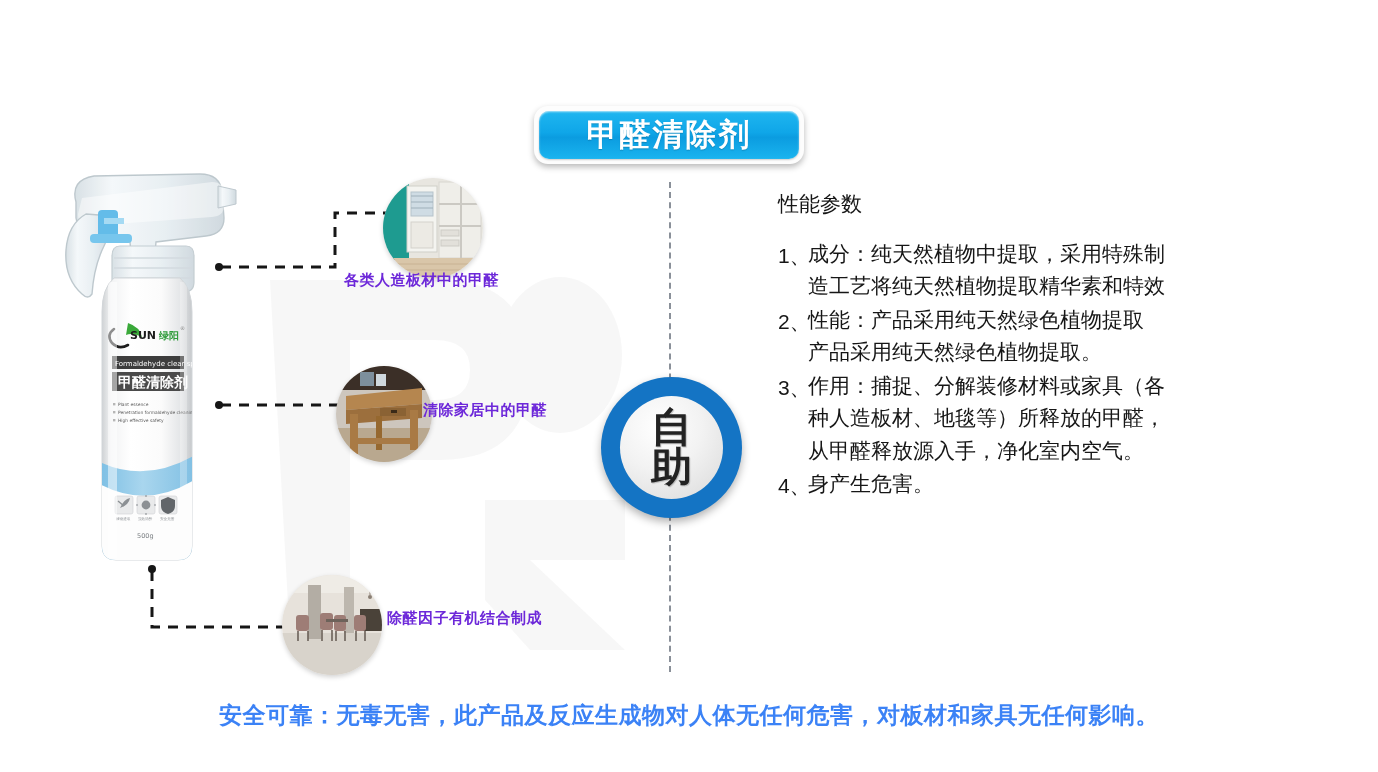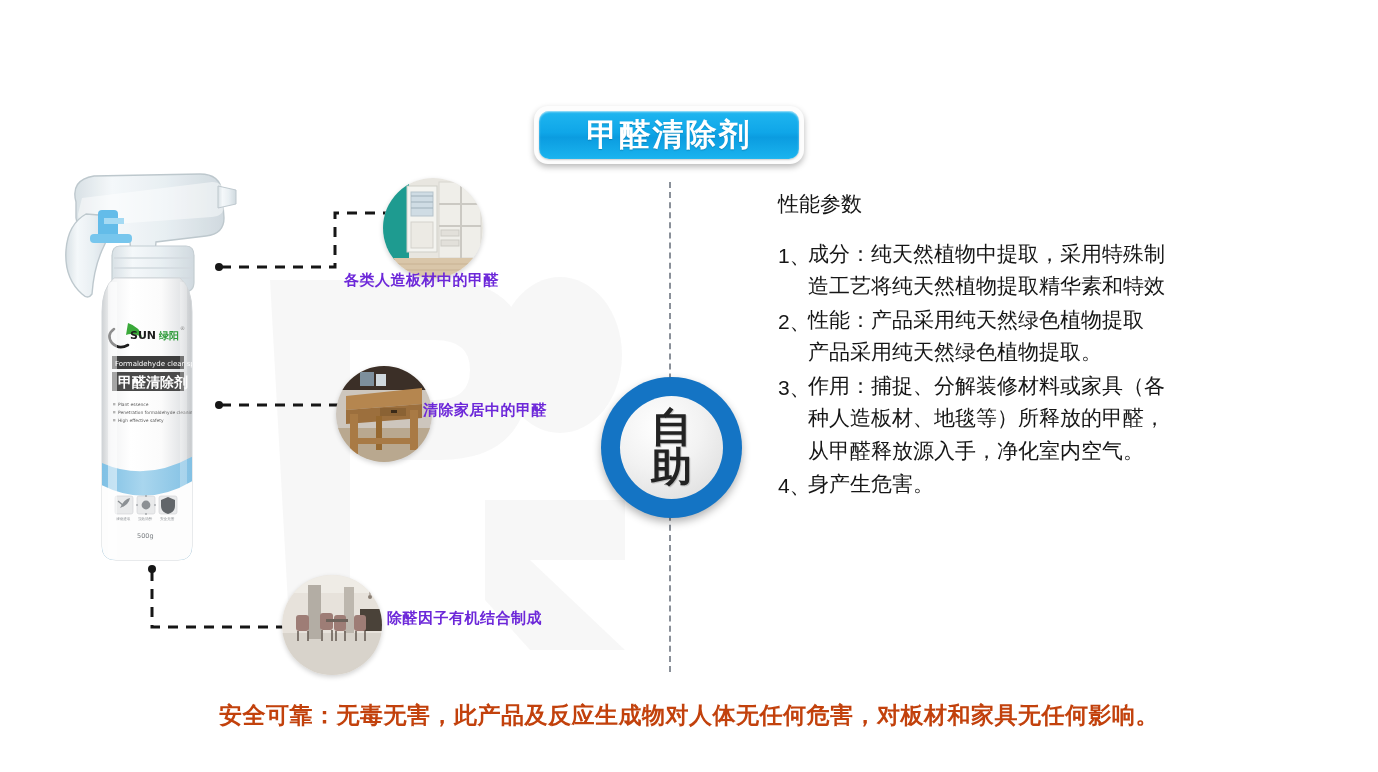--- a/index.html
+++ b/index.html
@@ -160,21 +160,21 @@
 
   
   #safety-banner {
     position: absolute;
     left: 0;
     top: 700px;
     width: 1378px;
     text-align: center;
     font-size: 23px;
     font-weight: bold;
-    color: #c2410c;
+    color: #3b82f6;
     letter-spacing: .5px;
     white-space: nowrap;
   }
 </style>
 </head>
 <body>
 
 <svg id="watermark" viewBox="0 0 420 420">
   <g fill="#f1f1f1">
     <path d="M40 30 L120 30 L120 390 L60 390 Z"></path>

